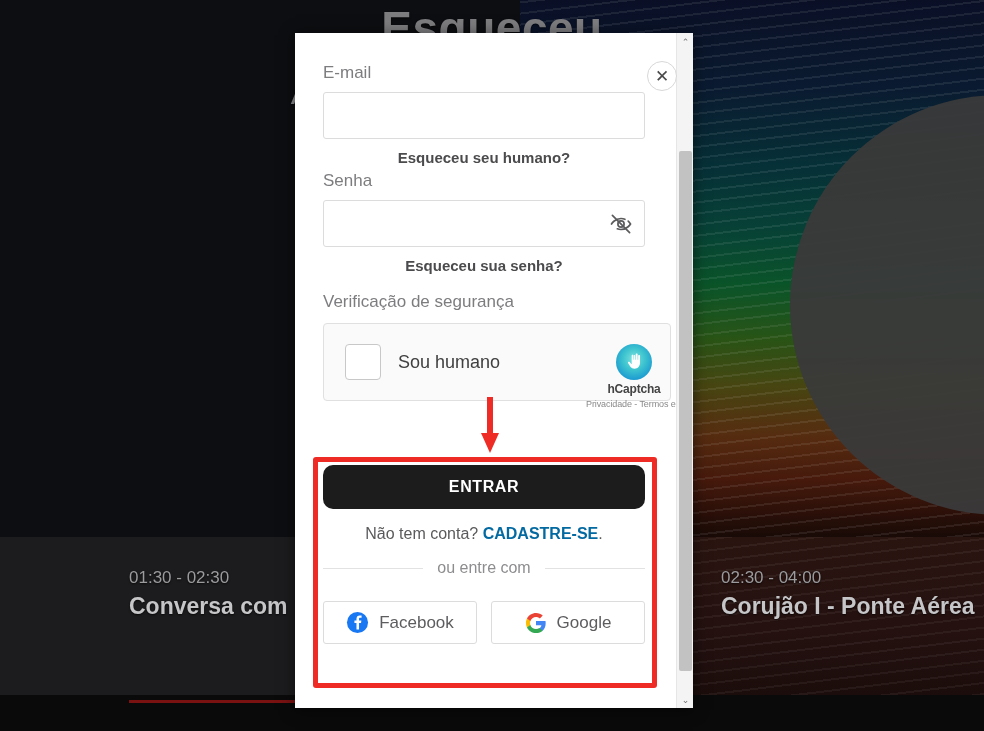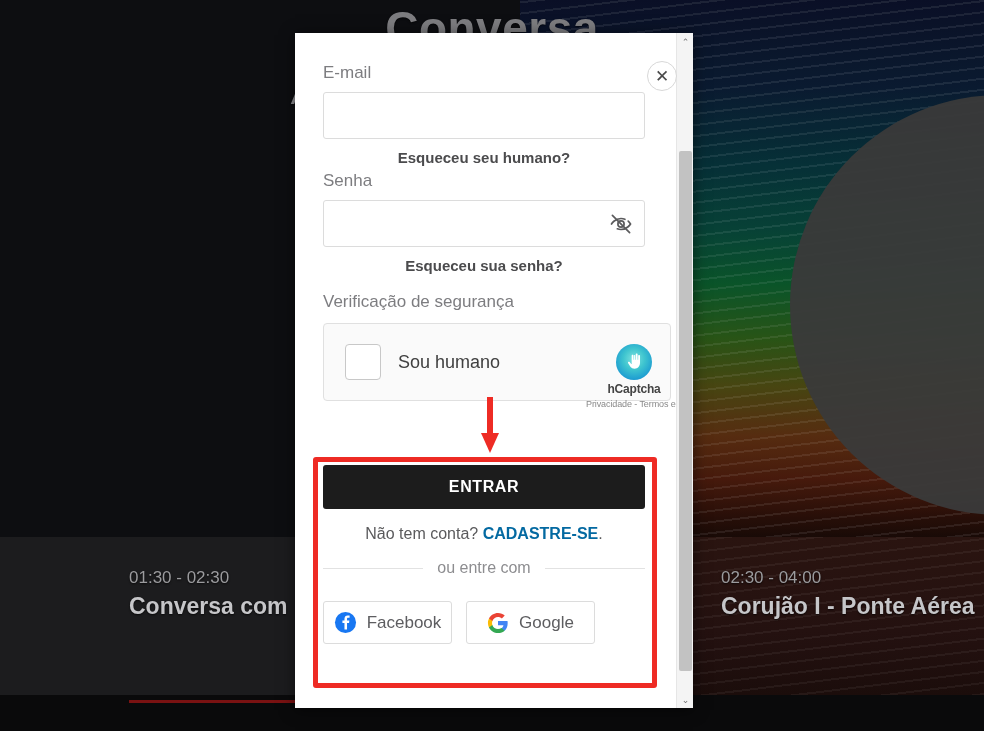--- a/index.html
+++ b/index.html
@@ -165,39 +165,39 @@
     position:absolute; left:481px; top:397px; width:18px; height:58px; z-index:20;
   }
   
   .ann-box{
     position:absolute; left:313px; top:457px; width:344px; height:231px;
     border:5px solid #ee2b24; border-radius:3px; z-index:19; pointer-events:none;
   }
 
   .btn-entrar{
     width:322px; height:44px; background:#1c1c1c; color:#fff;
-    border:none; border-radius:3px; font-size:16px; font-weight:bold;
+    border:none; border-radius:10px; font-size:16px; font-weight:bold;
     letter-spacing:.6px; cursor:pointer; font-family:"Liberation Sans", sans-serif;
   }
   .signup-line{
     width:322px; text-align:center; margin-top:14px;
     font-size:16px; color:#5a5a5c; line-height:22px;
   }
   .signup-line b{ color:#0369a1; font-weight:bold; cursor:pointer; }
 
   .divider{
     width:322px; display:flex; align-items:center; margin-top:13px;text-align:center;
   }
   .divider .line{ flex:1; height:1px; background:#e2e2e2; }
   .divider .dtext{
     margin:0 14px; font-size:16px; color:#8d8d90; line-height:20px; white-space:nowrap;
   }
 
   .social-row{
-    width:272px; display:flex; gap:14px; margin-top:23px;
+    width:322px; display:flex; gap:14px; margin-top:23px;
   }
   .social-btn{
     flex:1; height:43px; border:1px solid #dcdcdc; border-radius:3px;
     background:#fff; display:flex; align-items:center; justify-content:center;
     gap:10px; cursor:pointer;
   }
   .social-btn span.lbl{ font-size:17px; color:#5d5d60; }
 
   
   .scrollbar{
@@ -220,21 +220,21 @@
 <body>
 
 <div id="stage">
 
   <div class="bg-base"></div>
   <div class="bg-stripes"></div>
   <div class="bg-circle"></div>
   <div class="bg-circle-left"></div>
 
   <div class="bg-hero">
-    <div class="h1">Conversa</div>
+    <div class="h1">Esqueceu</div>
     <div class="h2">Assista de graça e gratuito</div>
   </div>
 
   <div class="bg-strip"></div>
   <div class="bg-strip-overlay"></div>
   <div class="bg-footer"></div>
 
   <div class="prog prog-left">
     <div class="time">01:30 - 02:30</div>
     <div class="title">Conversa com</div>

